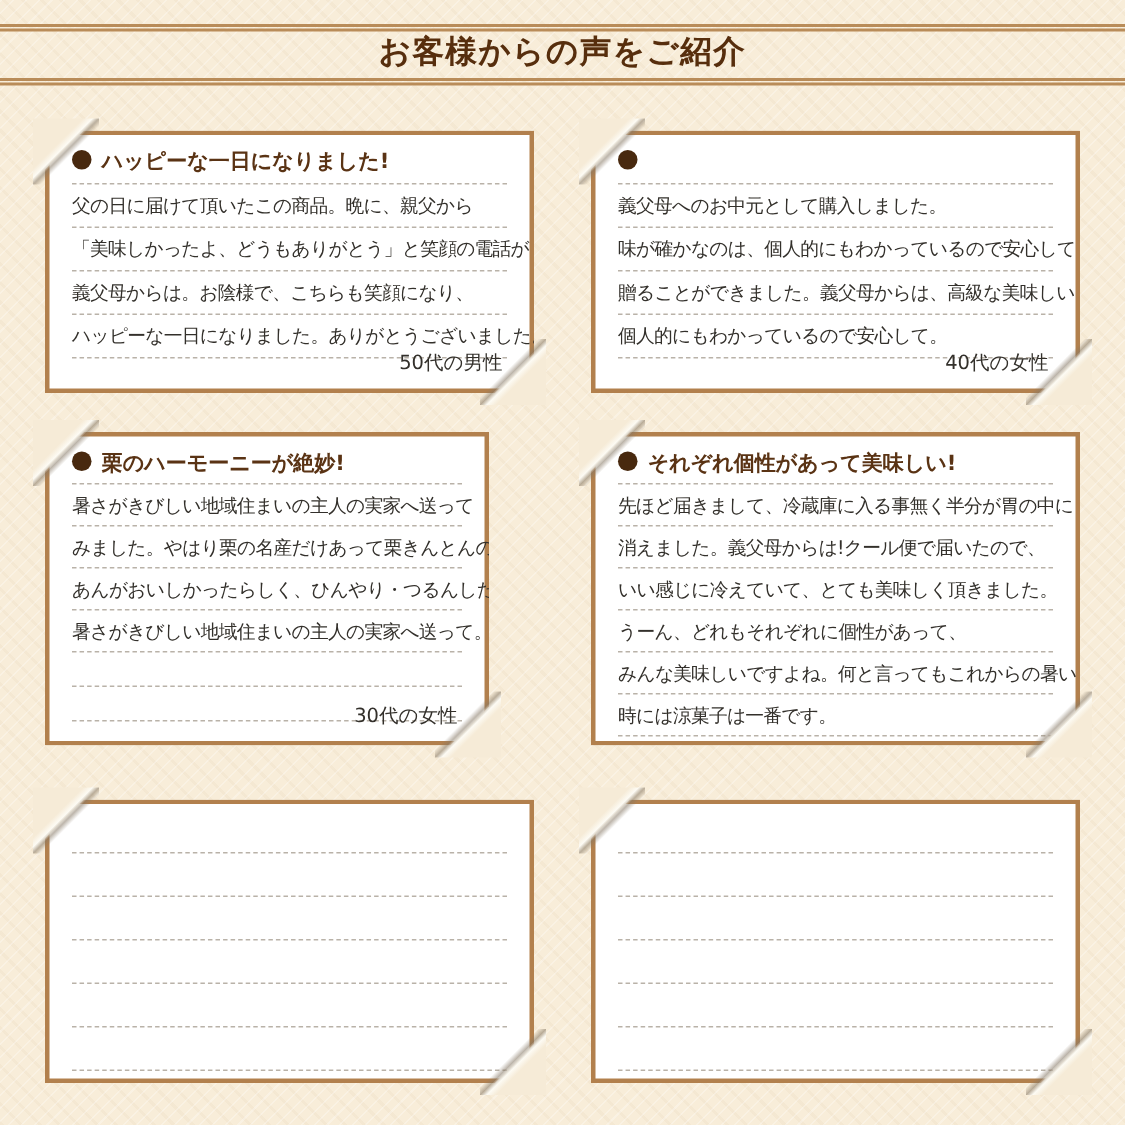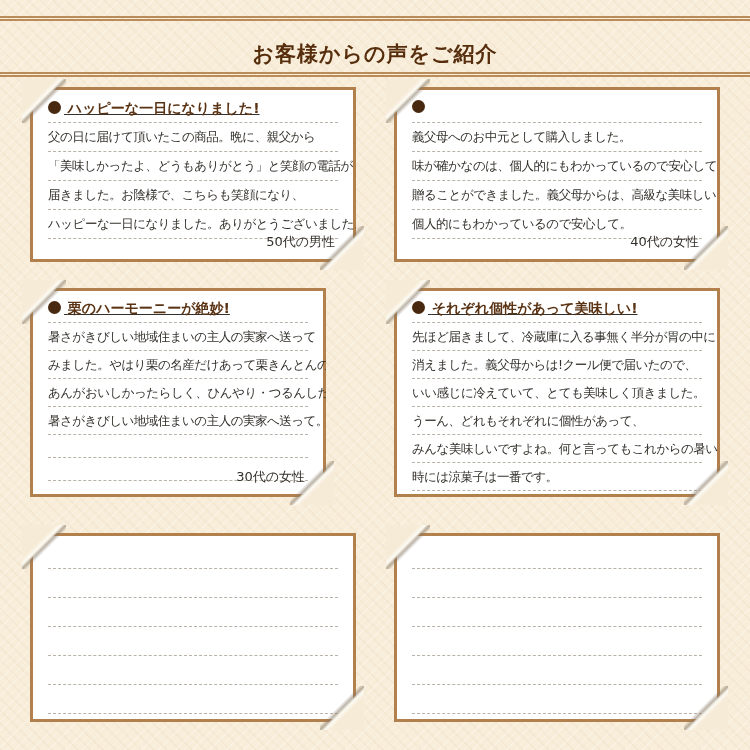--- a/index.html
+++ b/index.html
@@ -10,21 +10,21 @@
     background-image:
       repeating-linear-gradient(135deg, rgba(255,255,255,0.28) 0 1px, rgba(255,255,255,0) 1px 6px),
       repeating-linear-gradient(45deg, rgba(196,166,122,0.07) 0 2px, rgba(196,166,122,0) 2px 9px);
     position:relative;
   }
   
   .header{
     margin-top:16px;
     border-top:5px double #b98c59;
     border-bottom:5px double #b98c59;
-    padding:20px 0 5px;
+    padding:0 0 5px;
     text-align:center;
   }
   .header h1{
     margin:0;
     font-size:21px;line-height:26px;font-weight:bold;
     color:#572e0d;letter-spacing:1px;
   }
   
   .card-wrap{position:absolute;}
   .card{
@@ -41,21 +41,21 @@
     font-size:12.5px;line-height:28px;
     letter-spacing:-0.5px;
     color:#33302b;
     white-space:nowrap;overflow:visible;
   }
   .card-tall .row{height:27px;line-height:27px;}
   .row-empty{
     height:22px;
     border-bottom:1px dashed rgba(128,114,96,0.55);
   }
-  .title-row{font-weight:bold;text-decoration:underline;}
+  .title-row{font-weight:bold;}
   .bullet{
     display:inline-block;width:13px;height:13px;border-radius:50%;
     background:#48290f;margin-right:3px;vertical-align:-1px;
   }
   .card-title{
     color:#5a3314;font-weight:bold;font-size:14px;letter-spacing:0;
   }
   .attribution{
     position:absolute;right:18px;bottom:8px;
     font-size:13px;color:#33302b;letter-spacing:0;
@@ -83,21 +83,21 @@
 </div>
 
 <div class="card-wrap" style="left:30px;top:87px;width:326px;height:175px">
   <div class="card">
     <div class="row title-row">
       <span class="bullet"></span>
       <span class="card-title">ハッピーな一日になりました!</span>
     </div>
     <div class="row">父の日に届けて頂いたこの商品。晩に、親父から</div>
     <div class="row">「美味しかったよ、どうもありがとう」と笑顔の電話が</div>
-    <div class="row">届きました。お陰様で、こちらも笑顔になり、</div>
+    <div class="row">義父母からは。お陰様で、こちらも笑顔になり、</div>
     <div class="row">ハッピーな一日になりました。ありがとうございました。</div>
     <div class="attribution">50代の男性</div>
   </div>
   <div class="fold fold-tl"></div>
   <div class="fold fold-br"></div>
 </div>
 
 <div class="card-wrap" style="left:394px;top:87px;width:326px;height:175px">
   <div class="card">
     <div class="row title-row">

